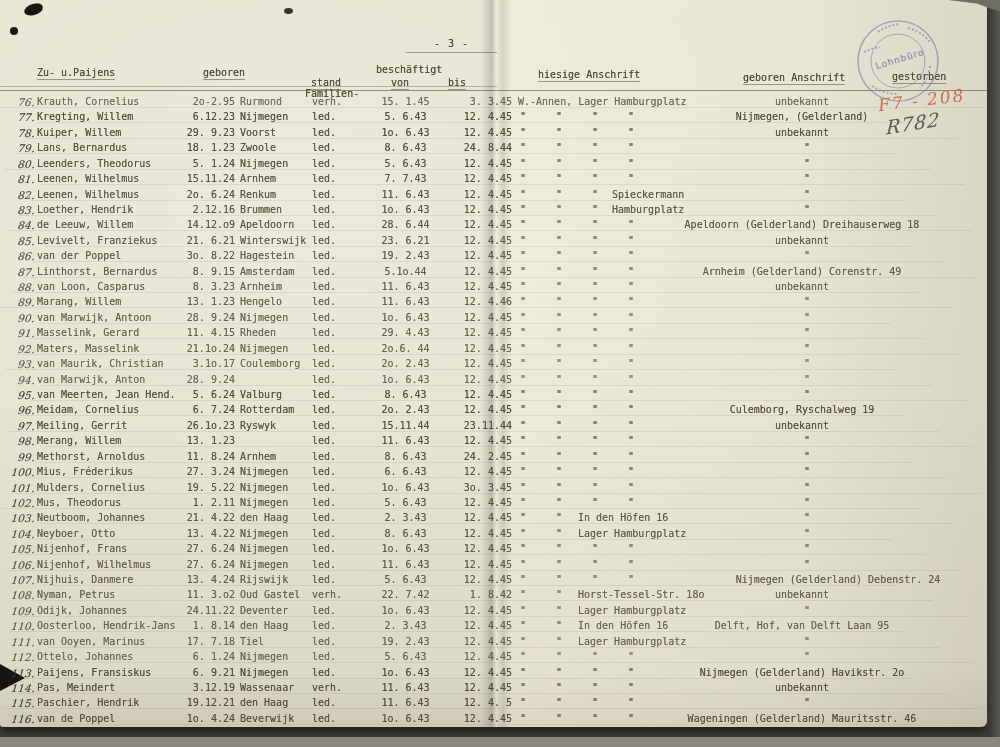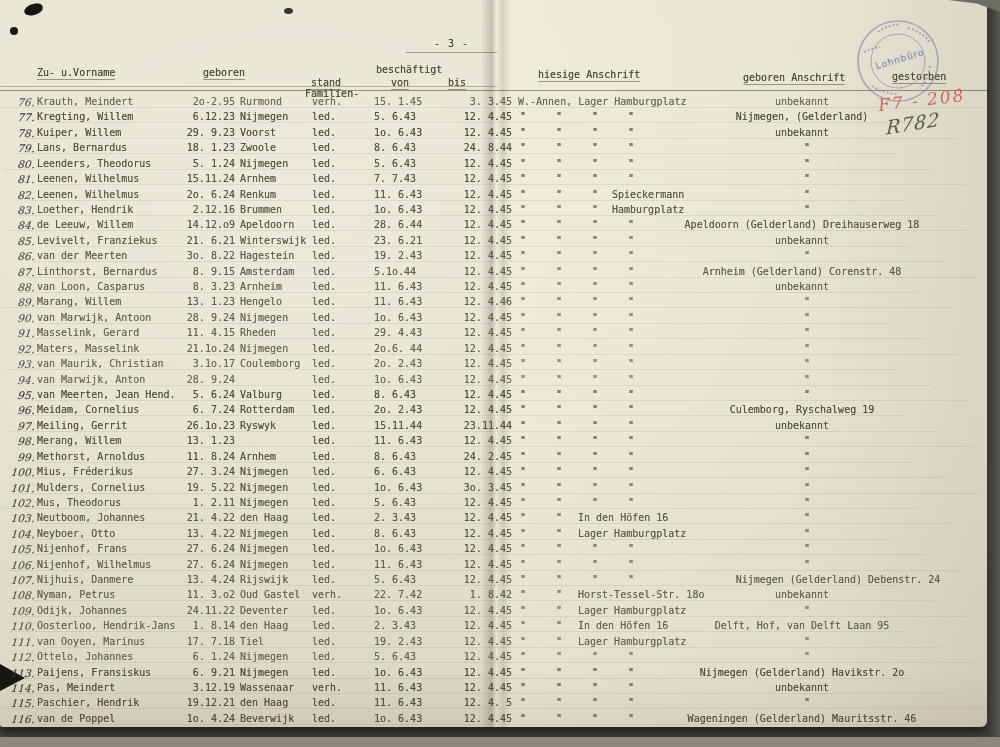--- a/index.html
+++ b/index.html
@@ -67,21 +67,21 @@
   #rule-h2{left:0;top:86px;width:497px;opacity:.6;}
 
   
   .row{position:absolute;left:0;width:987px;height:15px;}
   .cell{position:absolute;top:0;font-size:10px;line-height:12px;color:#4e4737;text-shadow:0 0 .6px rgba(78,68,50,.6);white-space:pre;}
   .c-num{left:4px;width:31px;text-align:right;font-family:"DejaVu Serif",serif;font-style:italic;font-size:10.5px;transform:skewX(-7deg);color:rgba(58,53,45,.9);}
   .c-name{left:37px;}
   .c-bdate{left:178px;width:57px;text-align:right;}
   .c-bplace{left:240px;}
   .c-fam{left:312px;}
-  .c-von{left:374px;width:63px;text-align:left;}
+  .c-von{left:374px;width:63px;text-align:center;}
   .c-bis{left:444px;width:68px;text-align:right;}
   .c-ditto{width:10px;text-align:center;}
   .c-ja-center{transform:translateX(-50%);}
   .rowline{position:absolute;height:1px;background:#5a5242;}
 
   
   #stamp{position:absolute;left:848px;top:10px;width:104px;height:104px;opacity:.8;}
   #stamp svg{display:block;}
   #stamp-text{
     position:absolute;left:14px;top:44px;width:76px;text-align:center;
@@ -114,37 +114,37 @@
   <div class="band-right"></div>
   <div class="strip-bottom"></div>
   <div id="notch-tr"></div>
   <div class="blob" id="blob-a"></div>
   <div class="blob" id="blob-b"></div>
   <div class="blob" id="blob-c"></div>
   <div class="blob" id="blob-arrow"></div>
 
   <div class="tw" id="pagenum">- 3 -</div>
 
-  <div class="tw hdr" id="h-name">Zu- u.Vorname</div>
+  <div class="tw hdr" id="h-name">Zu- u.Paijens</div>
   <div class="tw hdr" id="h-born">geboren</div>
   <div class="tw" id="h-fam1">Familien-</div>
   <div class="tw hdr" id="h-fam2">stand</div>
   <div class="tw" id="h-emp">beschäftigt</div>
   <div class="tw hdr" id="h-von">von</div>
   <div class="tw hdr" id="h-bis">bis</div>
   <div class="tw hdr" id="h-local">hiesige Anschrift</div>
   <div class="tw hdr" id="h-curr">geboren Anschrift</div>
   <div class="tw hdr" id="h-died">gestorben</div>
   <div class="rule-full" id="rule-h1"></div>
   <div class="rule-full" id="rule-h2"></div>
 
   <div id="rows-root">
       <div class="row" style="top: 96px; opacity: 0.8;">
         <span class="cell c-num">76.</span>
-        <span class="cell c-name">Krauth, Meindert</span>
+        <span class="cell c-name">Krauth, Cornelius</span>
         <span class="cell c-bdate">2o-2.95</span>
         <span class="cell c-bplace">Rurmond</span>
         <span class="cell c-fam">verh.</span>
         <span class="cell c-von">15. 1.45</span>
         <span class="cell c-bis">3. 3.45</span>
         <span class="cell " style="left: 518px;">W.-Annen, Lager Hamburgplatz</span>
         <span class="cell c-ja-center" style="left: 802px;">unbekannt</span>
       </div>
       <div class="row" style="top: 111.42px; opacity: 0.97;">
         <span class="cell c-num">77.</span>
@@ -267,21 +267,21 @@
         <span class="cell c-von">23. 6.21</span>
         <span class="cell c-bis">12. 4.45</span>
         <span class="cell c-ditto" style="left: 518px;">"</span>
         <span class="cell c-ditto" style="left: 554px;">"</span>
         <span class="cell c-ditto" style="left: 590px;">"</span>
         <span class="cell c-ditto" style="left: 626px;">"</span>
         <span class="cell c-ja-center" style="left: 802px;">unbekannt</span>
       </div>
       <div class="row" style="top: 250.2px; opacity: 0.88;">
         <span class="cell c-num">86.</span>
-        <span class="cell c-name">van der Meerten</span>
+        <span class="cell c-name">van der Poppel</span>
         <span class="cell c-bdate">3o. 8.22</span>
         <span class="cell c-bplace">Hagestein</span>
         <span class="cell c-fam">led.</span>
         <span class="cell c-von">19. 2.43</span>
         <span class="cell c-bis">12. 4.45</span>
         <span class="cell c-ditto" style="left: 518px;">"</span>
         <span class="cell c-ditto" style="left: 554px;">"</span>
         <span class="cell c-ditto" style="left: 590px;">"</span>
         <span class="cell c-ditto" style="left: 626px;">"</span>
         <span class="cell c-ditto" style="left: 802px;">"</span>
@@ -291,21 +291,21 @@
         <span class="cell c-name">Linthorst, Bernardus</span>
         <span class="cell c-bdate">8. 9.15</span>
         <span class="cell c-bplace">Amsterdam</span>
         <span class="cell c-fam">led.</span>
         <span class="cell c-von">5.1o.44</span>
         <span class="cell c-bis">12. 4.45</span>
         <span class="cell c-ditto" style="left: 518px;">"</span>
         <span class="cell c-ditto" style="left: 554px;">"</span>
         <span class="cell c-ditto" style="left: 590px;">"</span>
         <span class="cell c-ditto" style="left: 626px;">"</span>
-        <span class="cell c-ja-center" style="left: 802px;">Arnheim (Gelderland) Corenstr. 48</span>
+        <span class="cell c-ja-center" style="left: 802px;">Arnheim (Gelderland) Corenstr. 49</span>
       </div>
       <div class="row" style="top: 281.04px; opacity: 0.86;">
         <span class="cell c-num">88.</span>
         <span class="cell c-name">van Loon, Casparus</span>
         <span class="cell c-bdate">8. 3.23</span>
         <span class="cell c-bplace">Arnheim</span>
         <span class="cell c-fam">led.</span>
         <span class="cell c-von">11. 6.43</span>
         <span class="cell c-bis">12. 4.45</span>
         <span class="cell c-ditto" style="left: 518px;">"</span>

